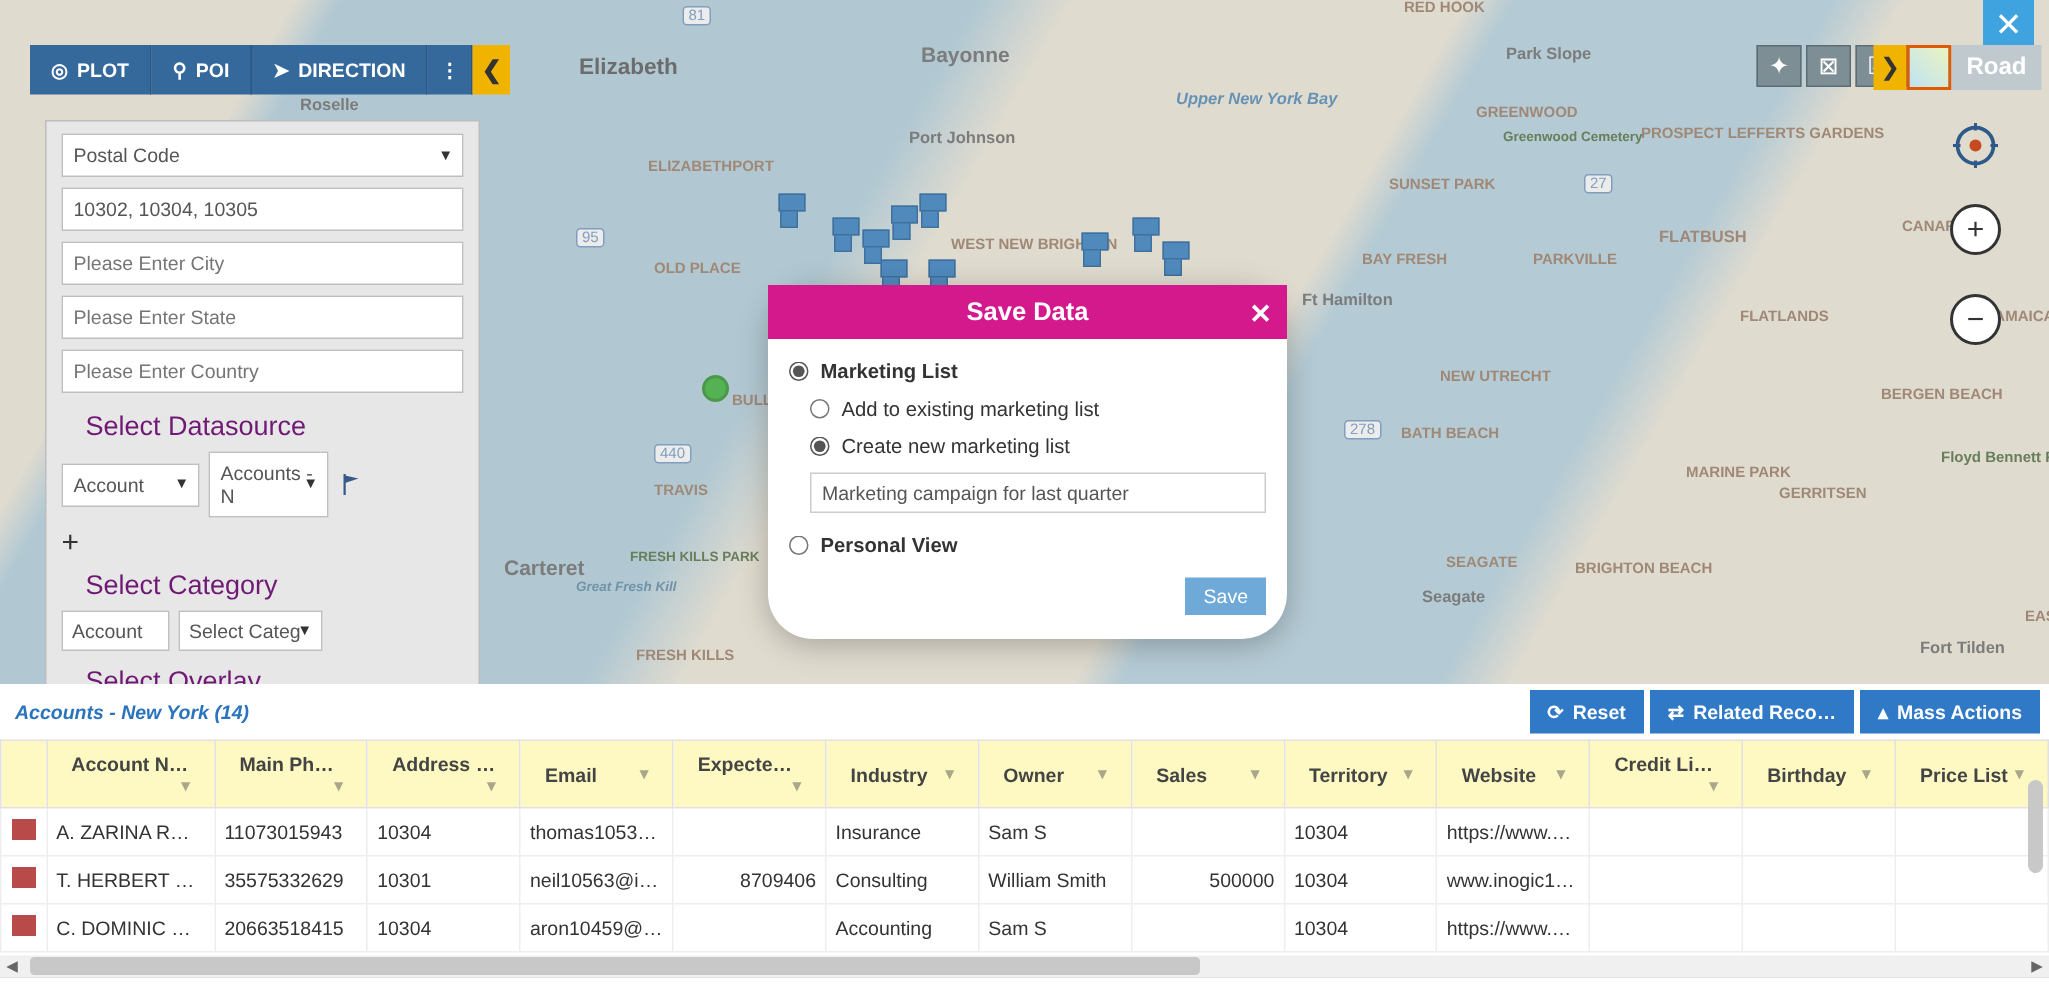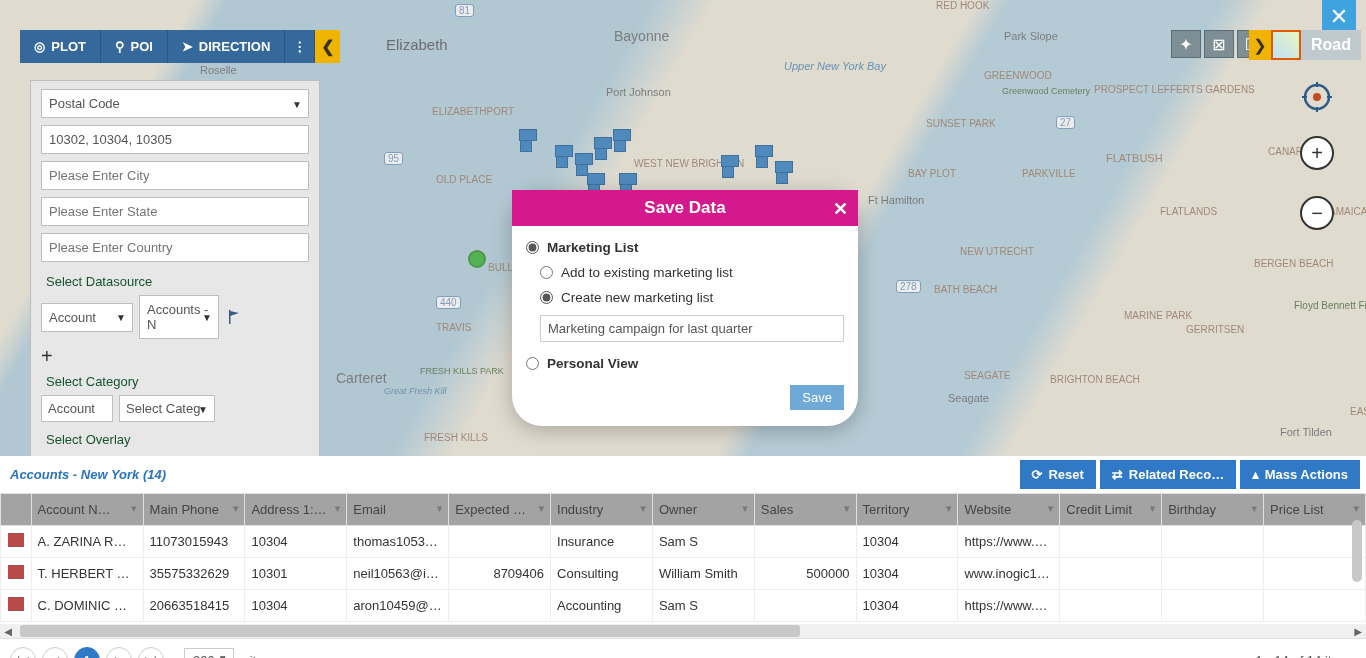--- a/index.html
+++ b/index.html
@@ -2,38 +2,38 @@
 <html><head>
 <meta charset="utf-8">
 <style>
 * { box-sizing: border-box; margin: 0; padding: 0; font-family: Arial, Helvetica, sans-serif; }
 body { width: 1366px; height: 658px; position: relative; overflow: hidden; background: #e6e6e6; }
 
 
 .map { position: absolute; top: 0; left: 0; width: 1366px; height: 456px;
   background: linear-gradient(120deg, #efe9d9 0%, #efe9d9 12%, #b0cfdd 14%, #b0cfdd 40%, #efe9d9 44%, #efe9d9 60%, #b5d2df 62%, #b5d2df 75%, #efe9d9 78%, #efe9d9 100%);
 }
-.map .label { position: absolute; font-size: 11px; color: #6a6a6a; white-space: nowrap; }
+.map .label { position: absolute; font-size: 11px; color: #6a6a6a; white-space: nowrap; font-weight: bold; }
 .map .highway { position: absolute; border: 1px solid #6f97c2; border-radius: 3px; padding: 0 3px; font-size: 10px; color:#6f97c2; background:#fff; }
 .overlay-dim { position: absolute; top:0; left:0; width:1366px; height:658px; background: rgba(180,180,180,.25); pointer-events:none; }
 
 
 .tl-toolbar { position: absolute; top: 30px; left: 20px; display: flex; }
 .tl-btn { background:#35699c; color:#fff; font-size:13px; font-weight:bold; padding:9px 14px; border-right:1px solid #2b5680; display:flex; align-items:center; gap:6px; cursor:pointer; }
 .tl-btn:last-child { border-right:none; }
 .tl-caret { background:#f0b400; width:25px; display:flex; align-items:center; justify-content:center; cursor:pointer; }
 
 
 .left-panel { position:absolute; top:80px; left:30px; width:290px; background:#e7e7e7; border:1px solid #bdbdbd; padding:8px 10px 10px; font-size:13px; color:#333; }
 .left-panel .select, .left-panel .inp { width:100%; border:1px solid #bfbfbf; background:#fff; font-size:13px; padding:6px 7px; margin-bottom:7px; color:#555; appearance:none; outline:none; }
 .left-panel .select { position:relative; }
 .left-panel .sel-row { display:flex; gap:6px; align-items:center; }
 .left-panel .sel-row .select { margin-bottom:0; }
 .left-panel .sel-row .small { width: 92px; }
-.left-panel .label { color:#14532d; font-size:13px; margin:5px 5px 6px; }
+.left-panel .label { color:#701a75; font-size:18px; margin:5px 16px 6px; }
 .tri { position:absolute; right:6px; top:50%; transform:translateY(-50%); font-size:10px; color:#333; pointer-events:none; }
 .flag-ic { width:18px; height:18px; display:inline-flex; align-items:center; justify-content:center; cursor:pointer; }
 .plus-ic { font-size:20px; color:#333; margin:6px 0; cursor:pointer; }
 
 
 .tr-close { position:absolute; top:0; right:10px; width:34px; height:34px; background:#3fa3e0; color:#fff; font-size:22px; display:flex; align-items:center; justify-content:center; cursor:pointer;}
 .tr-toolbar { position:absolute; top:30px; right:66px; display:flex; gap:3px; }
 .tr-tool { width:30px; height:28px; background:#7e8e95; border:1px solid #5c6d75; display:flex; align-items:center; justify-content:center; color:#fff; cursor:pointer; }
 .road-btn { position:absolute; top:30px; right:5px; display:flex; align-items:center; }
 .road-btn .caret { width:22px; height:30px; background:#f0b400; display:flex;align-items:center;justify-content:center; cursor:pointer; }
@@ -62,21 +62,21 @@
 .save-btn { float:right; background:#6fa9d8; color:#fff; padding:5px 12px; font-size:13px; border:none; cursor:pointer; margin-top:4px; }
 .clear { clear:both; }
 
 
 .grid-area { position:absolute; top:456px; left:0; width:1366px; height:202px; background:#fff; }
 .grid-hdr { display:flex; align-items:center; justify-content:space-between; padding:4px 6px; }
 .grid-title { color:#2a74bd; font-size:13px; font-weight:bold; padding:6px 4px;font-style:italic; }
 .grid-actions { display:flex; gap:4px; }
 .ga-btn { background:#2f79c6; color:#fff; font-size:13px; font-weight:bold; padding:7px 12px; display:flex; align-items:center; gap:6px; cursor:pointer; border:none;}
 .table { width:100%; border-collapse:collapse; font-size:13px; color:#333; table-layout:fixed; }
-.table th{ background:#a3a3a3; border:1px solid #e1e1e1; padding:8px 6px; text-align:left; font-weight:normal; color:#444; white-space:nowrap; overflow:hidden; text-overflow:ellipsis; }
+.table th{ background:#fef9c3; border:1px solid #e1e1e1; padding:8px 16px; text-align:left; font-weight:bold; color:#444; white-space:nowrap; overflow:hidden; text-overflow:ellipsis; }
 .table td { border:1px solid #eee; padding:7px 6px; white-space:nowrap; overflow:hidden; text-overflow:ellipsis; }
 .filter-ic { opacity:.45; font-size:11px; float:right;}
 .row-ic { width:28px; text-align:center; }
 .row-ic span { display:inline-block; width:16px; height:14px; background:#b84a4a; }
 .hscroll { height:14px; background:#f0f0f0; position:relative; margin-top:2px; }
 .hscroll .thumb { position:absolute; left:20px; top:1px; height:12px; width:780px; background:#c8c8c8; border-radius:3px; }
 .hscroll .arr { position:absolute; top:1px; width:12px; height:12px; display:flex; align-items:center; justify-content:center; font-size:10px; color:#666; cursor:pointer; }
 .pager { display:flex; align-items:center; justify-content:space-between; padding:8px 10px; border-top:1px solid #e1e1e1; font-size:13px; color:#555; }
 .pager .nav { display:flex; align-items:center; gap:6px; }
 .pg-btn { width:26px; height:26px; border:1px solid #ccc; border-radius:50%; background:#fff; display:flex; align-items:center; justify-content:center; cursor:pointer; font-size:11px; color:#666; }
@@ -99,21 +99,21 @@
   <span class="label" style="top:174px;left:436px;color:#9a7a62;font-size:10px">OLD PLACE</span>
   <span class="label" style="top:262px;left:488px;color:#9a7a62;font-size:10px">BULLS</span>
   <span class="label" style="top:370px;left:336px;font-size:14px">Carteret</span>
   <span class="label" style="top:322px;left:436px;color:#9a7a62;font-size:10px">TRAVIS</span>
   <span class="label" style="top:366px;left:420px;color:#4f6d3e;font-size:9px">FRESH KILLS PARK</span>
   <span class="label" style="top:386px;left:384px;color:#5a88a6;font-size:9px;font-style:italic;line-height:10px;text-align:center">Great
 Fresh
 Kill</span>
   <span class="label" style="top:432px;left:424px;color:#9a7a62;font-size:10px">FRESH KILLS</span>
   <span class="label" style="top:194px;left:868px">Ft Hamilton</span>
-  <span class="label" style="top:168px;left:908px;color:#9a7a62;font-size:10px">BAY PLOT</span>
+  <span class="label" style="top:168px;left:908px;color:#9a7a62;font-size:10px">BAY FRESH</span>
   <span class="label" style="top:246px;left:960px;color:#9a7a62;font-size:10px">NEW UTRECHT</span>
   <span class="label" style="top:284px;left:934px;color:#9a7a62;font-size:10px">BATH BEACH</span>
   <span class="label" style="top:370px;left:964px;color:#9a7a62;font-size:10px">SEAGATE</span>
   <span class="label" style="top:392px;left:948px">Seagate</span>
   <span class="label" style="top:0px;left:936px;color:#9a7a62;font-size:10px">RED HOOK</span>
   <span class="label" style="top:30px;left:1004px">Park Slope</span>
   <span class="label" style="top:70px;left:984px;color:#9a7a62;font-size:10px">GREENWOOD</span>
   <span class="label" style="top:86px;left:1002px;color:#4f6d3e;font-size:9px;line-height:10px">Greenwood
 Cemetery</span>
   <span class="label" style="top:118px;left:926px;color:#9a7a62;font-size:10px">SUNSET PARK</span>

